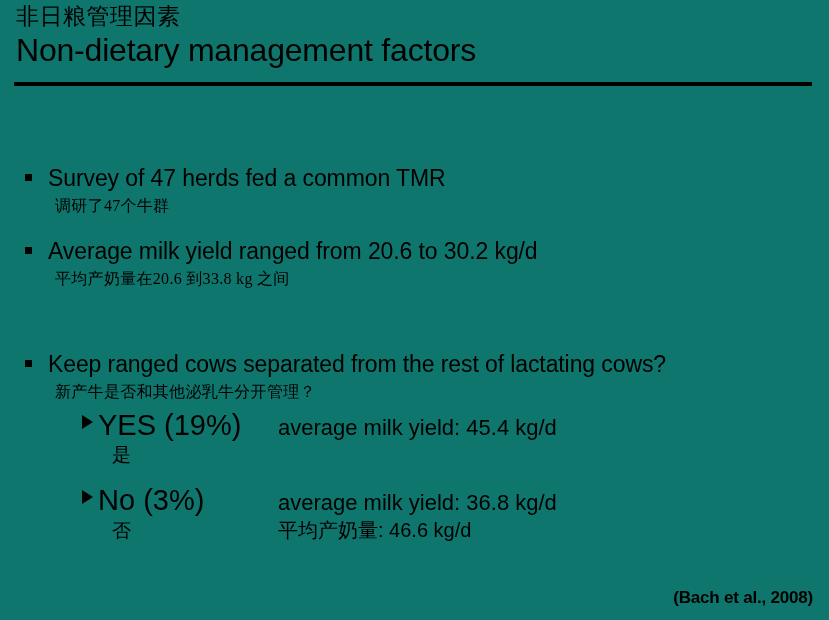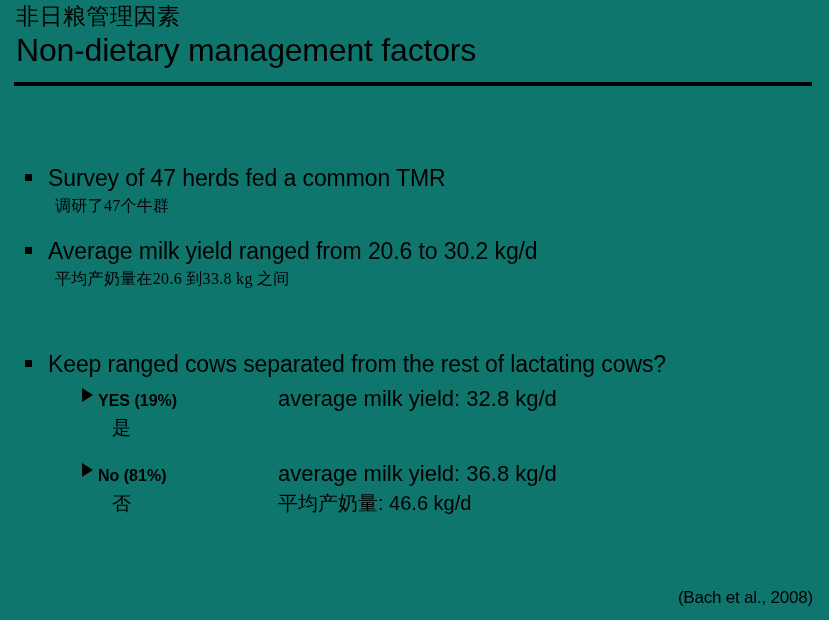--- a/index.html
+++ b/index.html
@@ -104,24 +104,23 @@
     width: 0;
     height: 0;
     border-top: 7px solid transparent;
     border-bottom: 7px solid transparent;
     border-left: 11px solid #000000;
   }
   .sub-col1 {
     width: 196px;
     padding-left: 16px;
     box-sizing: border-box;
-    font-size: 16px;
+    font-size: 29px;
     line-height: 29px;
     white-space: nowrap;
-    font-weight: bold;
   }
   .sub-col2 {
     font-size: 22px;
     line-height: 29px;
     white-space: nowrap;
   }
   .sub-col1-cn {
     width: 196px;
     padding-left: 30px;
     box-sizing: border-box;
@@ -135,21 +134,21 @@
     white-space: nowrap;
   }
   .subitem-gap { height: 12px; }
 
   
   #citation {
     position: absolute;
     right: 16px;
     bottom: 12px;
     font-size: 17px;
-    font-weight: normal;
+    font-weight: bold;
     white-space: nowrap;
     letter-spacing: -0.2px;
   }
 </style>
 </head>
 <body>
 
 <div id="slide">
 
   <div id="title-block">
@@ -172,39 +171,40 @@
       <span class="bullet-marker"></span>
       <div class="bullet-en">Average milk yield ranged from 20.6 to 30.2 kg/d</div>
       <div class="bullet-cn">平均产奶量在20.6 到33.8 kg 之间</div>
     </div>
 
     <div class="gap-lg"></div>
 
     <div class="bullet-row">
       <span class="bullet-marker"></span>
       <div class="bullet-en">Keep ranged cows separated from the rest of lactating cows?</div>
+      <div class="bullet-cn">新产牛是否和其他泌乳牛分开管理？</div>
     </div>
 
     <div class="subitem">
       <span class="arrow-marker"></span>
       <div class="sub-line">
         <span class="sub-col1">YES (19%)</span>
-        <span class="sub-col2">average milk yield: 32.8 kg/d</span>
+        <span class="sub-col2">average milk yield: 45.4 kg/d</span>
       </div>
       <div class="sub-line">
         <span class="sub-col1-cn">是</span>
       </div>
     </div>
 
     <div class="subitem-gap"></div>
 
     <div class="subitem">
       <span class="arrow-marker"></span>
       <div class="sub-line">
-        <span class="sub-col1">No (81%)</span>
+        <span class="sub-col1">No (3%)</span>
         <span class="sub-col2">average milk yield: 36.8 kg/d</span>
       </div>
       <div class="sub-line">
         <span class="sub-col1-cn">否</span>
         <span class="sub-col2-cn">平均产奶量: 46.6 kg/d</span>
       </div>
     </div>
 
   </div>
 

